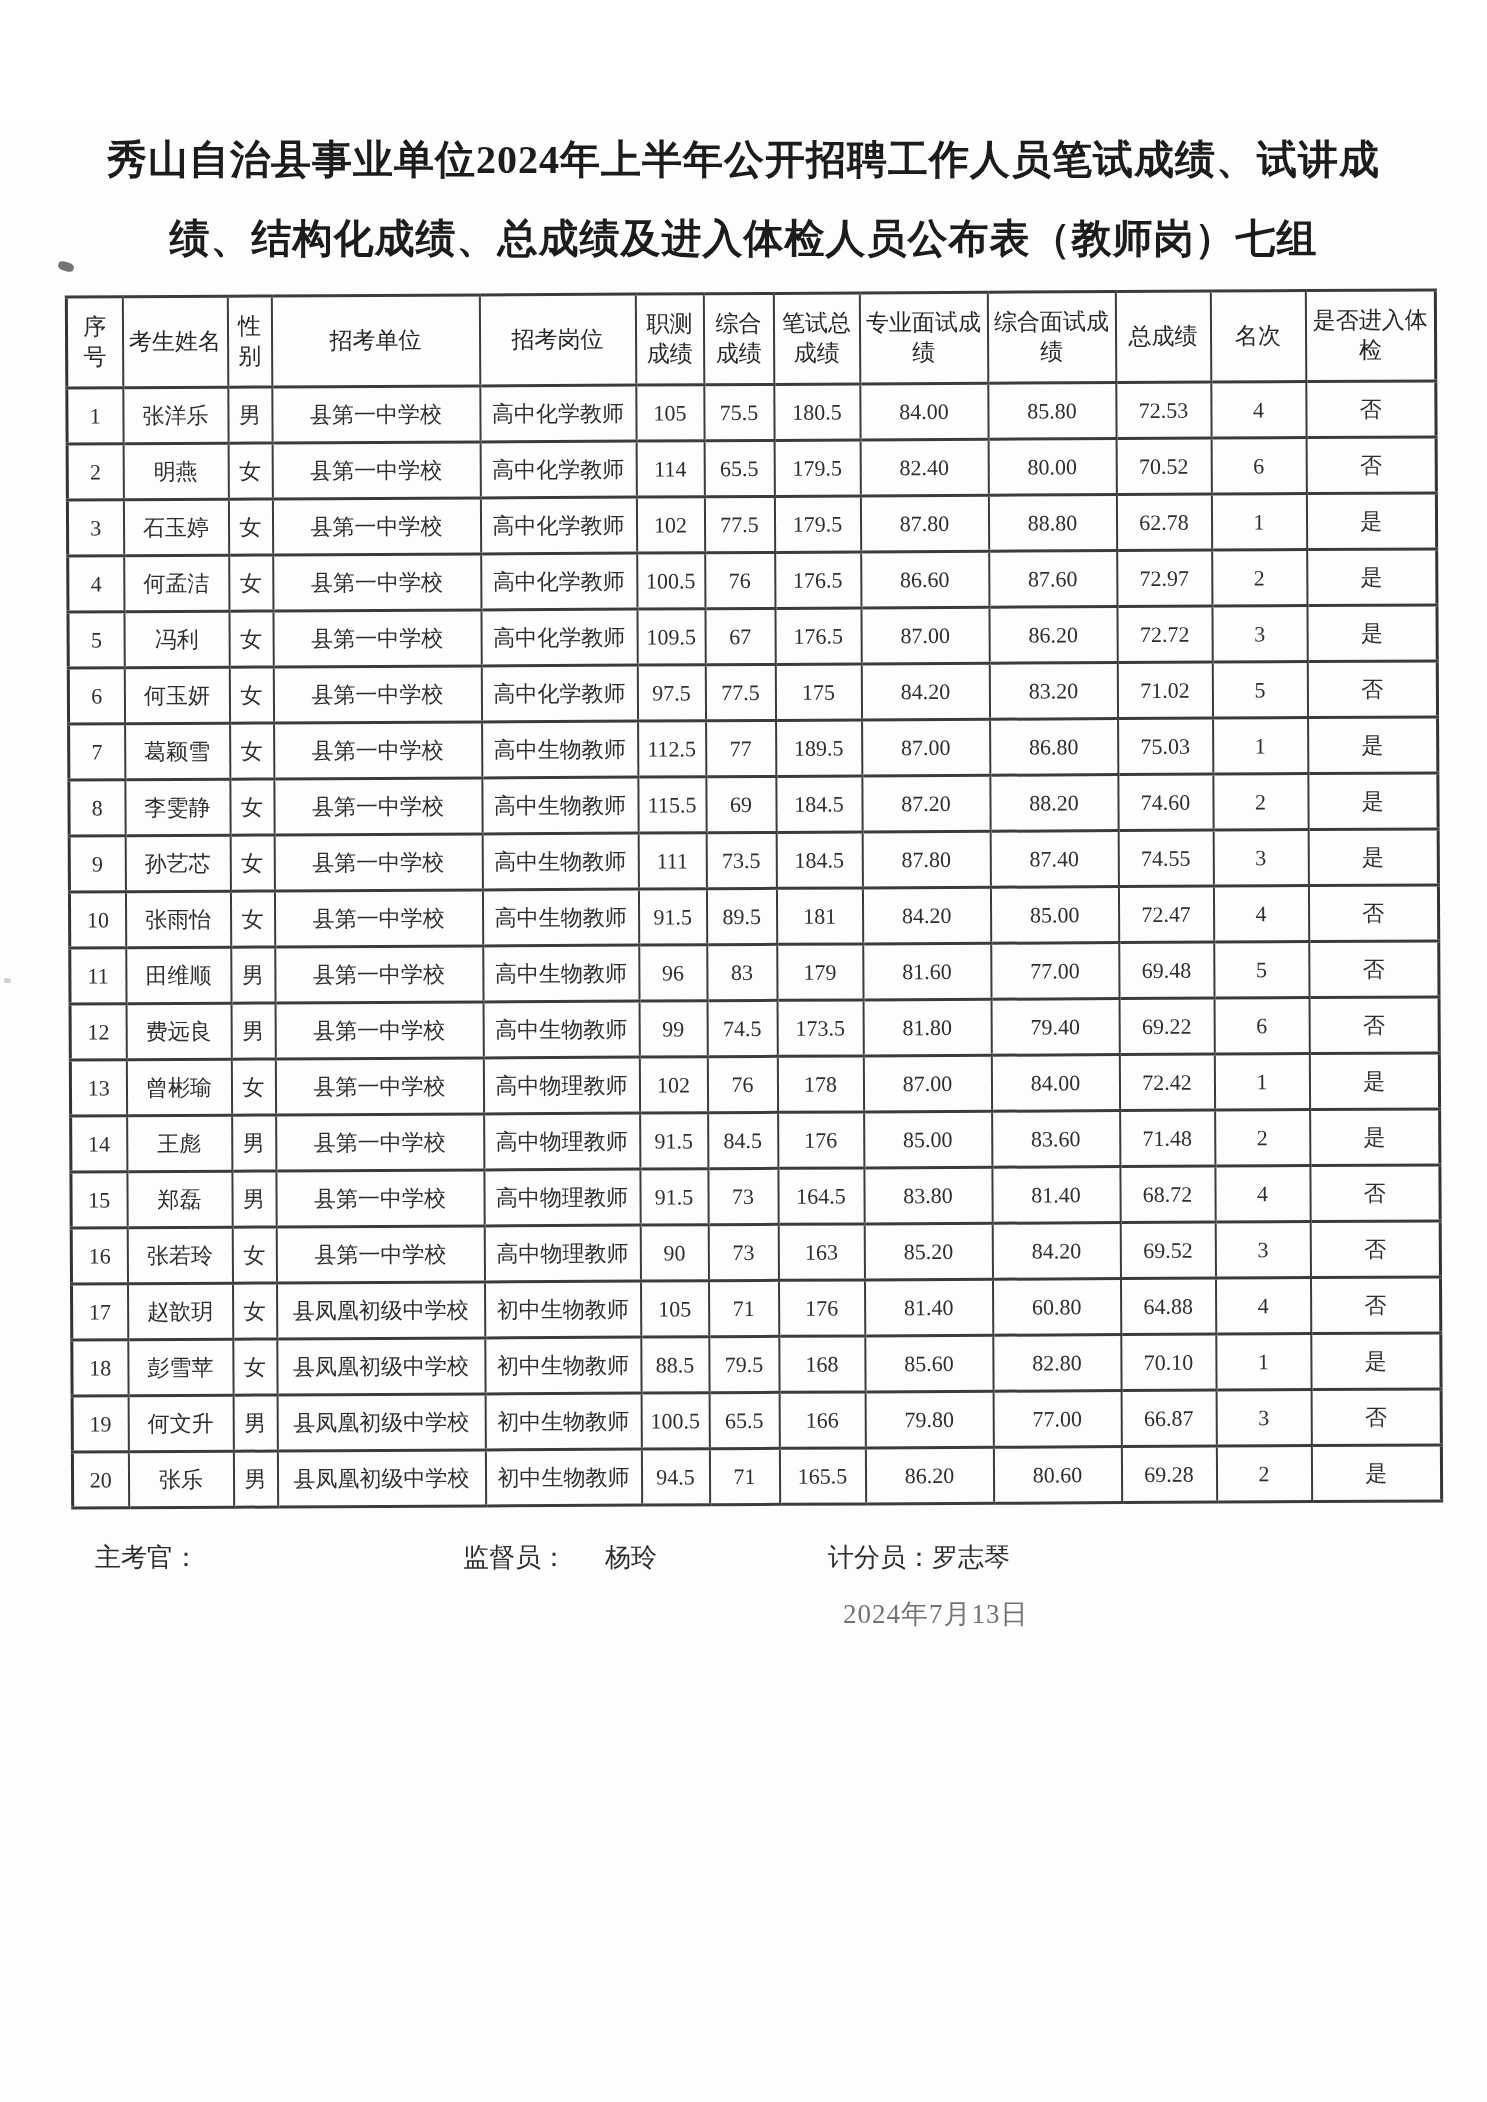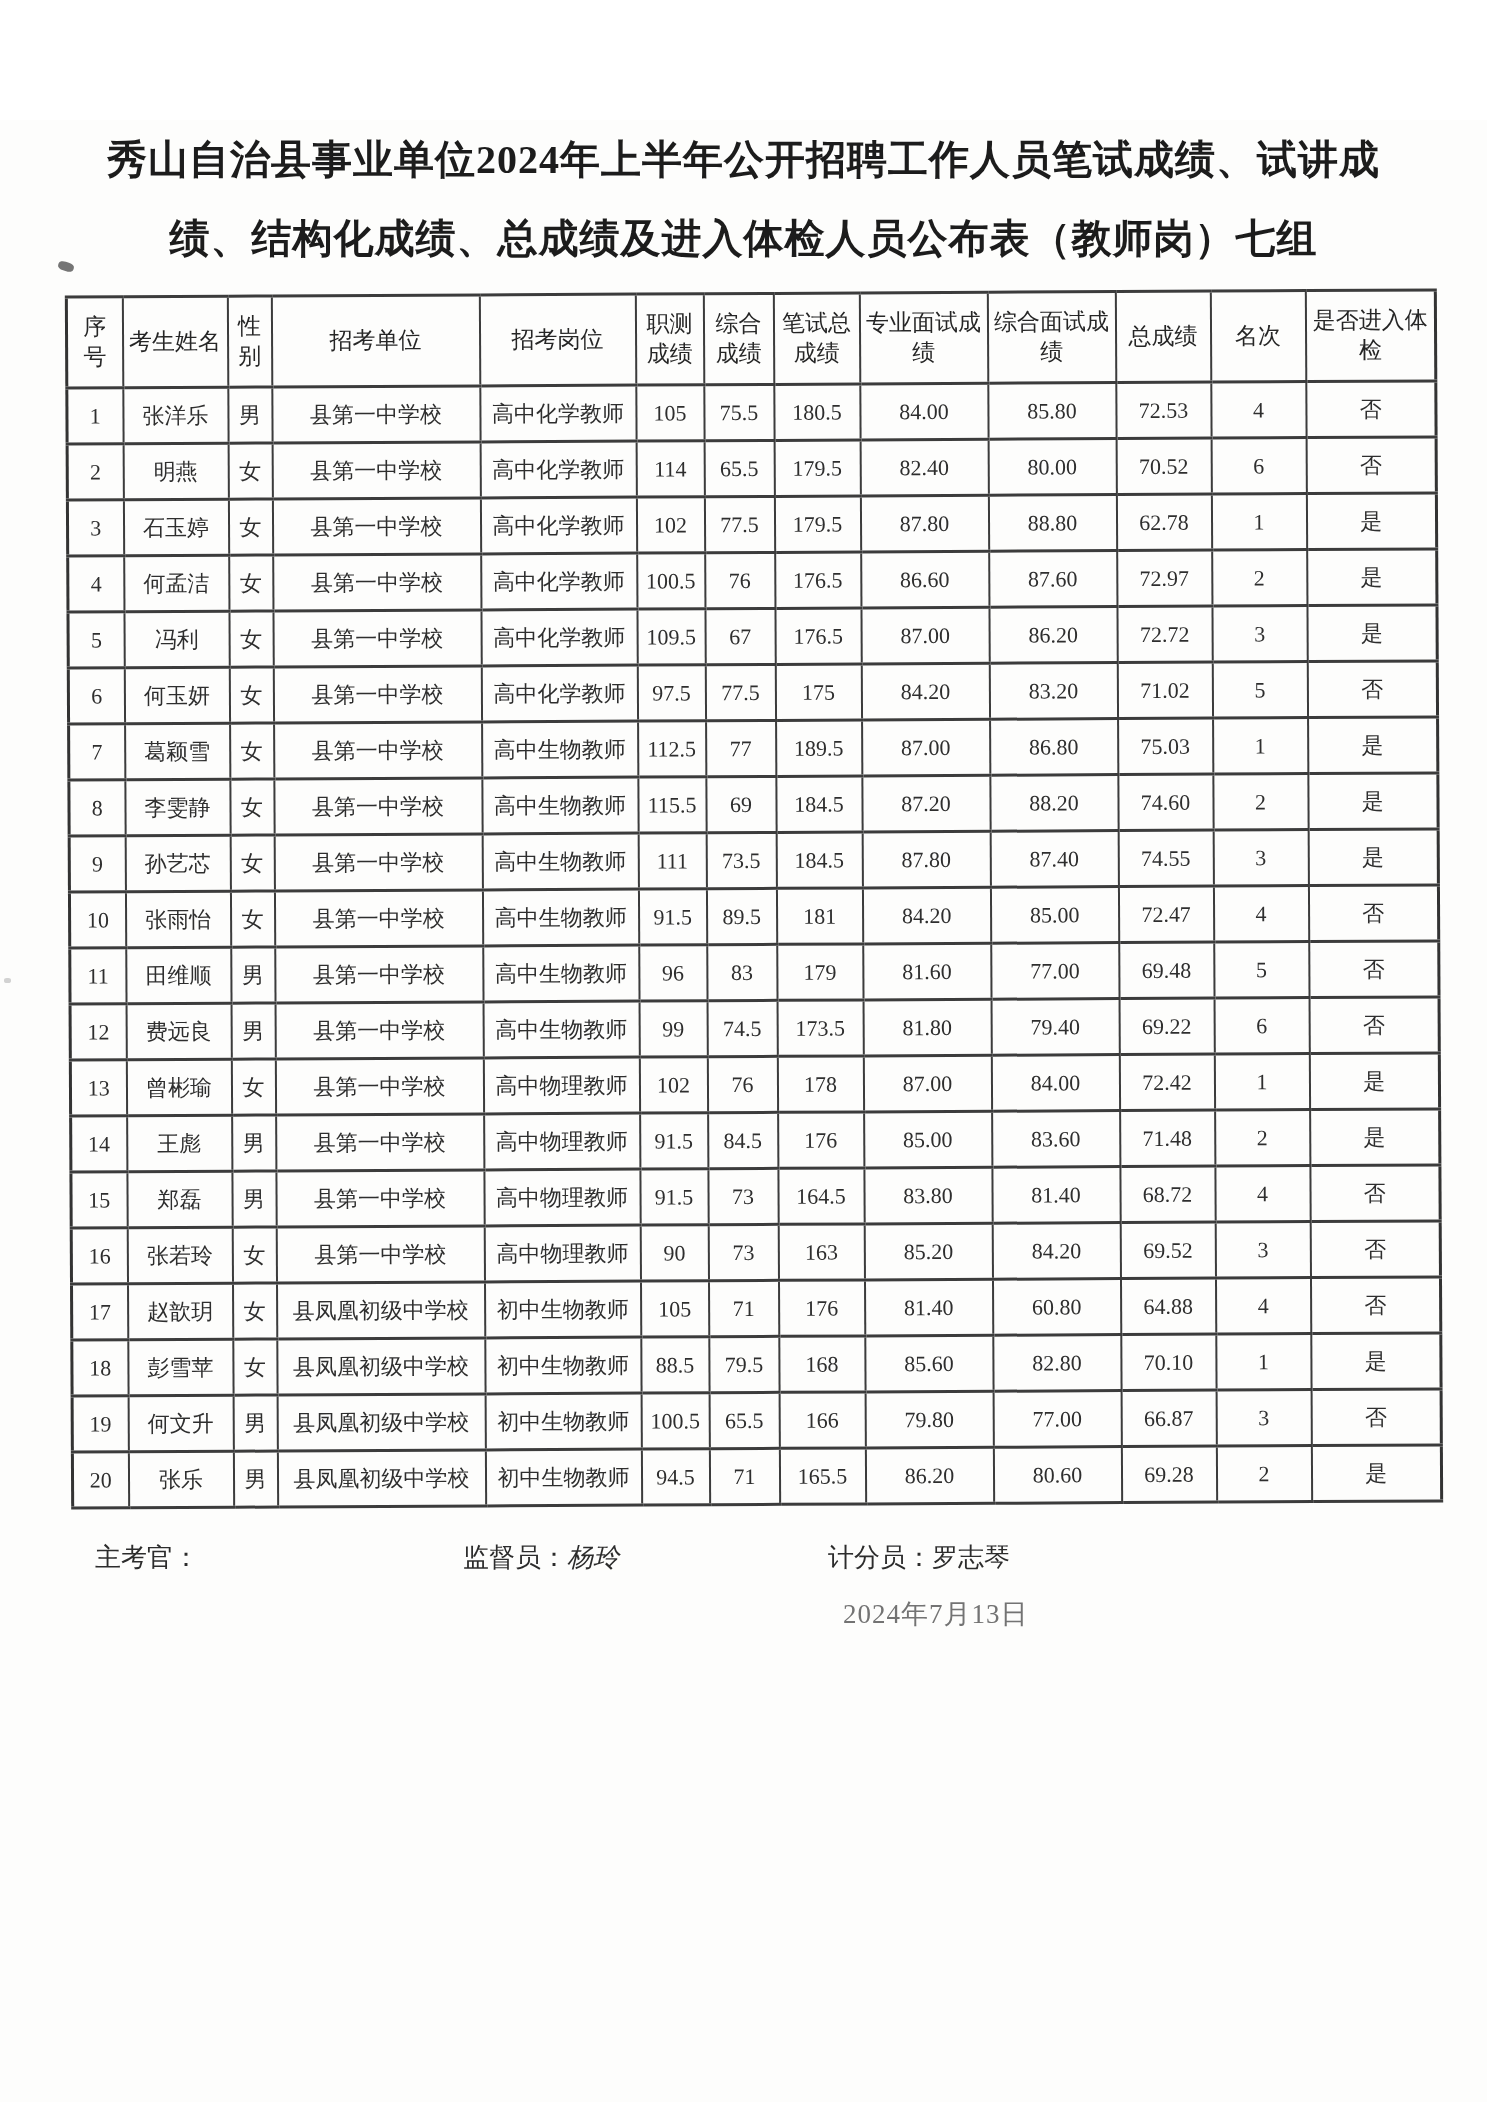--- a/index.html
+++ b/index.html
@@ -83,21 +83,21 @@
   }
   .sig-row{
     position:relative;
     margin-top:34px;
     height:34px;
     font-size:26px;
     color:#2c2c2c;
   }
   .sig-examiner{position:absolute;left:95px;top:0;text-align:center;}
   .sig-supervisor{position:absolute;left:463px;top:0;}
-  .sig-supervisor .name{font-style:italic;}
+  .sig-supervisor .name{margin-left:38px;}
   .sig-scorer{position:absolute;left:828px;top:0;}
   .doc-date{
     margin:22px 0 0 843px;
     font-size:27px;
     color:#737373;
     letter-spacing:1px;
   }
 </style>
 </head>
 <body>

